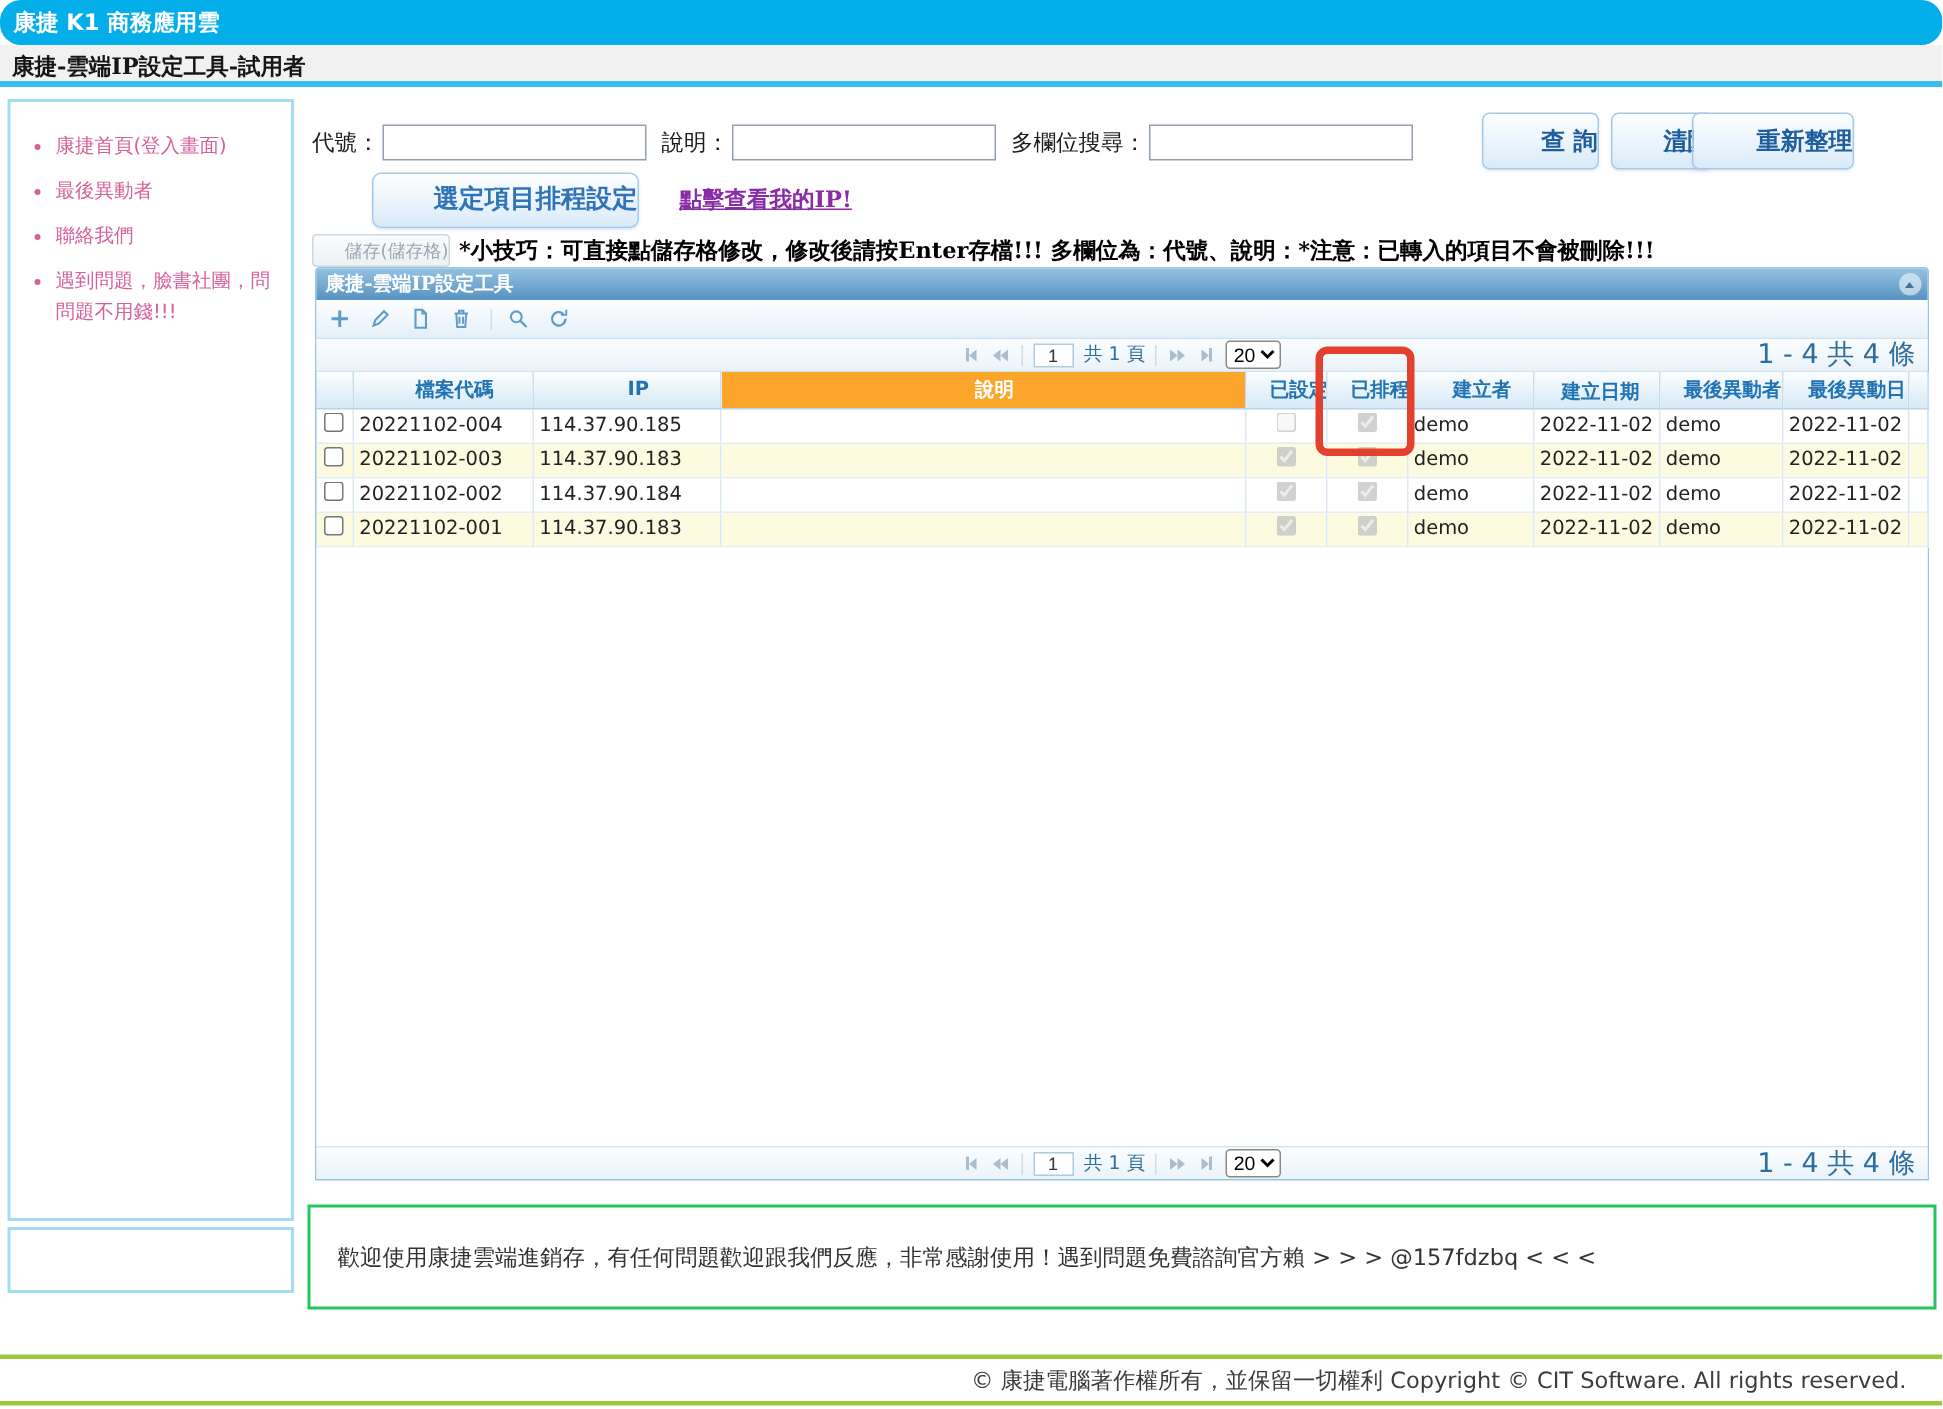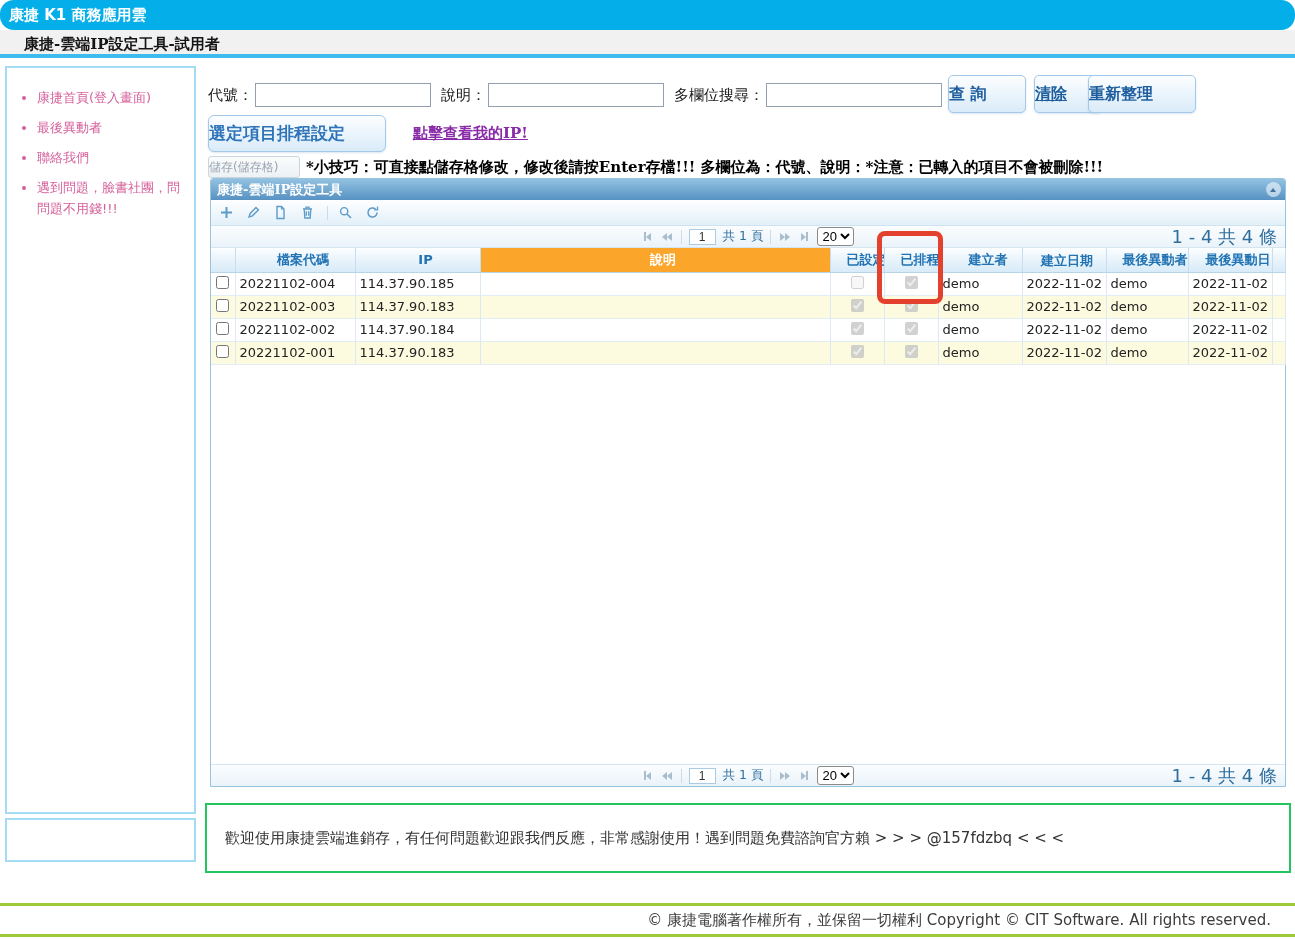--- a/index.html
+++ b/index.html
@@ -3,52 +3,52 @@
 <meta charset="utf-8">
 <style>
   * { margin:0; padding:0; box-sizing:border-box; }
   html,body { width:1295px; height:939px; background:#fff; font-family:"DejaVu Sans","Liberation Sans",sans-serif; }
   .page { position:relative; width:1295px; height:939px; overflow:hidden; background:#fff; }
 
   
   .topbar { position:absolute; left:0; top:0; width:1295px; height:30px; background:#04aee9; color:#fff;
             font-weight:bold; font-size:15px; line-height:30px; padding-left:9px;border-radius:14px; }
   .subheader { position:absolute; left:0; top:30px; width:1295px; height:28px; background:#f1f1f1; color:#161616;
-            font-family:"DejaVu Serif","Liberation Serif",serif; font-weight:bold; font-size:15px; line-height:28px; padding-left:24px;
+            font-family:"DejaVu Serif","Liberation Serif",serif; font-weight:bold; font-size:15px; line-height:28px; padding-left:8px;
             border-bottom:4px solid #3cbcee; }
 
   
   .sidebar-box { position:absolute; left:5px; top:66px; width:191px; height:748px; background:#fff; border:2px solid #a4dcf5; }
   .sidebar-box ul { margin:20px 10px 0 30px; }
   .sidebar-box li { color:#d5619b; font-size:13px; line-height:1.55; margin-bottom:10px; cursor:pointer; }
   .sidebar-box2 { position:absolute; left:5px; top:818px; width:191px; height:44px; background:#fff; border:2px solid #a4dcf5; }
 
   
   .content { position:absolute; left:205px; top:62px; width:1086px; height:815px; }
 
   
   .form-row { position:absolute; left:3px; top:13px; width:1080px; height:40px; display:flex; align-items:center; }
   .form-row label { font-size:15px; color:#1c1c1c; margin-right:2px; }
   .form-row input[type=text] { width:176px; height:24px; border:1px solid #919fae; margin-right:10px; font-size:14px; padding:0 4px; }
   .btn { display:inline-block; border:1px solid #a3c8e8; border-radius:5px; background:linear-gradient(#fdfeff,#d9ebf9);
-         color:#1e5e9e; font-weight:bold; text-align:left; cursor:pointer; box-shadow:0 1px 2px rgba(120,160,200,.25); }
+         color:#1e5e9e; font-weight:bold; text-align:right; cursor:pointer; box-shadow:0 1px 2px rgba(120,160,200,.25);margin-left:40px; }
   .btn-query   { position:absolute; left:740px; top:0; width:78px; height:38px; font-size:16px; line-height:36px; }
   .btn-clear   { position:absolute; left:826px; top:0; width:68px; height:38px; font-size:16px; line-height:36px;text-decoration:underline; }
   .btn-refresh { position:absolute; left:880px; top:0; width:108px; height:38px; font-size:16px; line-height:36px; }
 
   
   .action-row { position:absolute; left:3px; top:52px; height:38px; display:flex; align-items:center; }
   .btn-schedule { width:178px; height:37px; font-size:17px; line-height:35px; border-radius:6px; color:#2f74b8; }
   .ip-link { margin-left:27px; font-family:"DejaVu Serif","Liberation Serif",serif; font-weight:bold; font-size:15px;
              color:#8a2ba8; text-decoration:underline; cursor:pointer; }
 
   
   .tip-row { position:absolute; left:3px; top:92px; height:26px; display:flex; align-items:center; }
   .btn-save { width:92px; height:22px; font-size:12px; line-height:20px; color:#9aa6b0; border:1px solid #c9d6e0;
-              background:linear-gradient(#fafbfc,#ecf1f5); border-radius:3px; text-align:left; cursor:default; }
+              background:linear-gradient(#fafbfc,#ecf1f5); border-radius:3px; text-align:right; cursor:default; }
   .tip-text { margin-left:6px; font-family:"DejaVu Serif","Liberation Serif",serif; font-weight:bold; font-size:15px; color:#000; }
 
   
   .grid { position:absolute; left:5px; top:116px; width:1076px; height:609px; border:1px solid #99c4e0;
           border-radius:3px 3px 0 0; display:flex; flex-direction:column; background:#fff; }
   .g-header { height:21px; background:linear-gradient(#93c2e1,#5792c3); color:#fff; font-family:"DejaVu Serif","Liberation Serif",serif;
               font-weight:bold; font-size:13px; line-height:21px; padding-left:6px; position:relative; border-radius:2px 2px 0 0; }
   .collapse-btn { position:absolute; right:4px; top:3px; width:15px; height:15px; border-radius:50%;
                   background:rgba(255,255,255,.55); cursor:pointer; }
   .collapse-btn::after { content:""; position:absolute; left:4px; top:6px; width:0; height:0;

